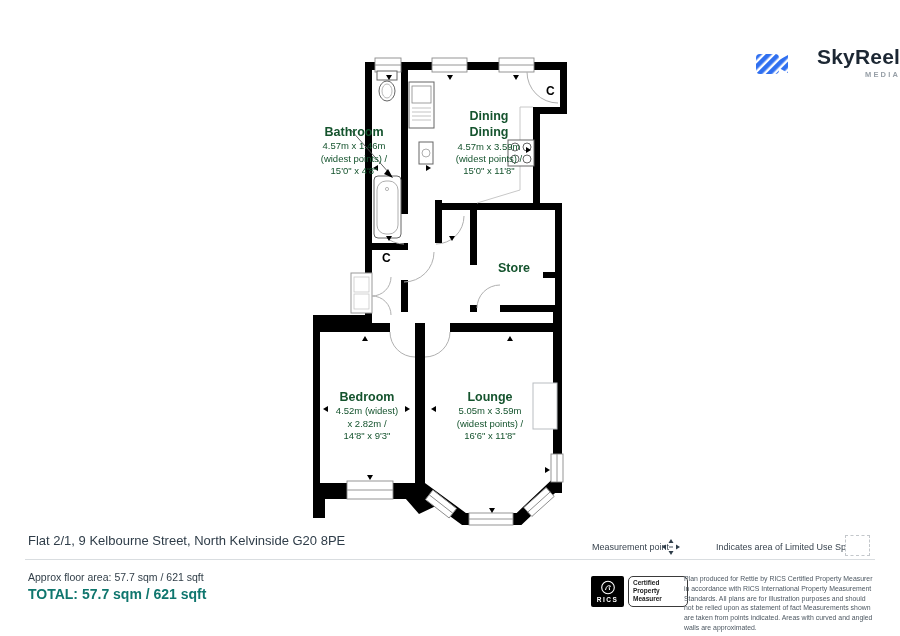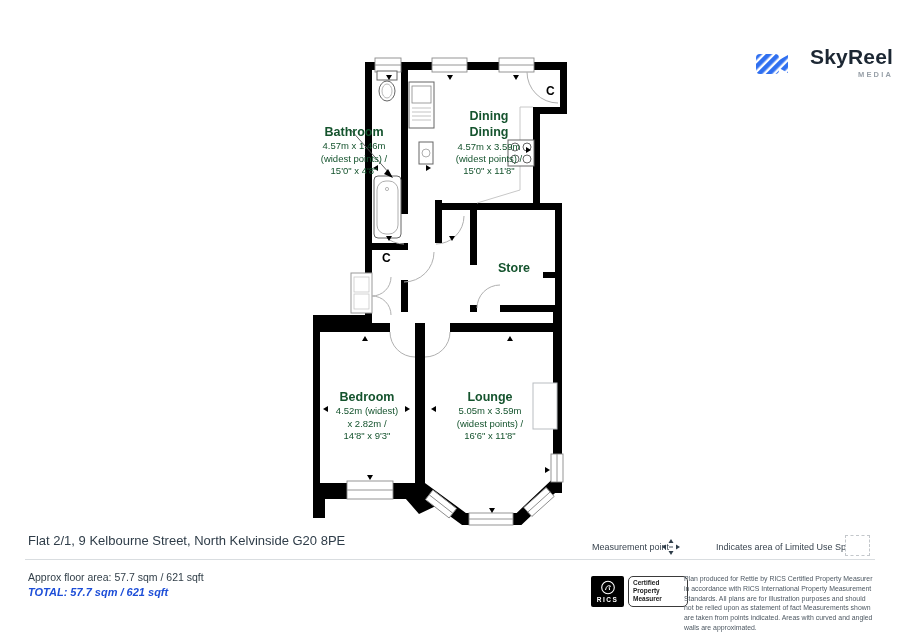--- a/index.html
+++ b/index.html
@@ -1,37 +1,37 @@
 <!DOCTYPE html>
 <html><head>
 <meta charset="utf-8">
 <style>
   html,body{margin:0;padding:0;background:#fff;}
   .canvas{position:relative;width:900px;height:636px;background:#ffffff;overflow:hidden;
           font-family:"Liberation Sans", sans-serif;color:#2e3d49;}
   .abs{position:absolute;}
   svg{display:block;}
   
-  .logo{position:absolute;left:754px;top:46px;display:flex;align-items:flex-start;gap:20px;}
+  .logo{position:absolute;left:754px;top:46px;display:flex;align-items:flex-start;gap:27px;}
   .logo-text{display:flex;flex-direction:column;align-items:flex-end;}
   .logo-name{font-size:21px;font-weight:bold;color:#1c2733;letter-spacing:.2px;line-height:1;}
   .logo-tag{font-size:7.5px;letter-spacing:2.2px;color:#98a0a8;margin-top:3px;font-weight:bold;}
   
   .room-label{position:absolute;transform:translateX(-50%);text-align:center;color:#14532d;line-height:1.3;white-space:nowrap;}
   .room-name{font-size:12.5px;font-weight:bold;}
   .dim{font-size:9.5px;}
   .dim-strong{font-size:9.5px;font-weight:normal;}
   .c-label{position:absolute;font-size:12px;font-weight:bold;color:#000;}
   
   .address{position:absolute;left:28px;top:533px;font-size:13px;color:#2f3d49;}
   .legend-item{position:absolute;font-size:9px;color:#3a4550;}
   .limited-box{position:absolute;left:845px;top:535px;width:23px;height:19px;border:1px dashed #c3c7cb;background:#fff;}
   .rule{position:absolute;left:25px;top:559px;width:850px;height:1px;background:#d9dde0;}
   .approx{position:absolute;left:28px;top:571px;font-size:10.5px;color:#33404a;}
-  .total{position:absolute;left:28px;top:586px;font-size:11px;font-weight:bold;color:#1d4ed8;font-style:italic;}
+  .total{position:absolute;left:28px;top:586px;font-size:14px;font-weight:bold;color:#0f766e;}
   .rics-box{position:absolute;left:591px;top:576px;width:33px;height:31px;background:#000;border-radius:2px;
             display:flex;flex-direction:column;align-items:center;justify-content:center;}
   .rics-name{color:#fff;font-size:6.5px;font-weight:bold;letter-spacing:1.5px;margin-top:1px;}
   .cpm-box{position:absolute;left:628px;top:576px;width:50px;height:25px;border:1px solid #3a3a3a;border-radius:5px;
            padding:2px 4px;font-size:6.5px;line-height:1.25;color:#222;font-weight:bold;}
   .disclaimer{position:absolute;left:684px;top:574px;width:192px;font-size:6.9px;line-height:1.42;color:#4d5862;}
 </style>
 </head>
 <body>
 

